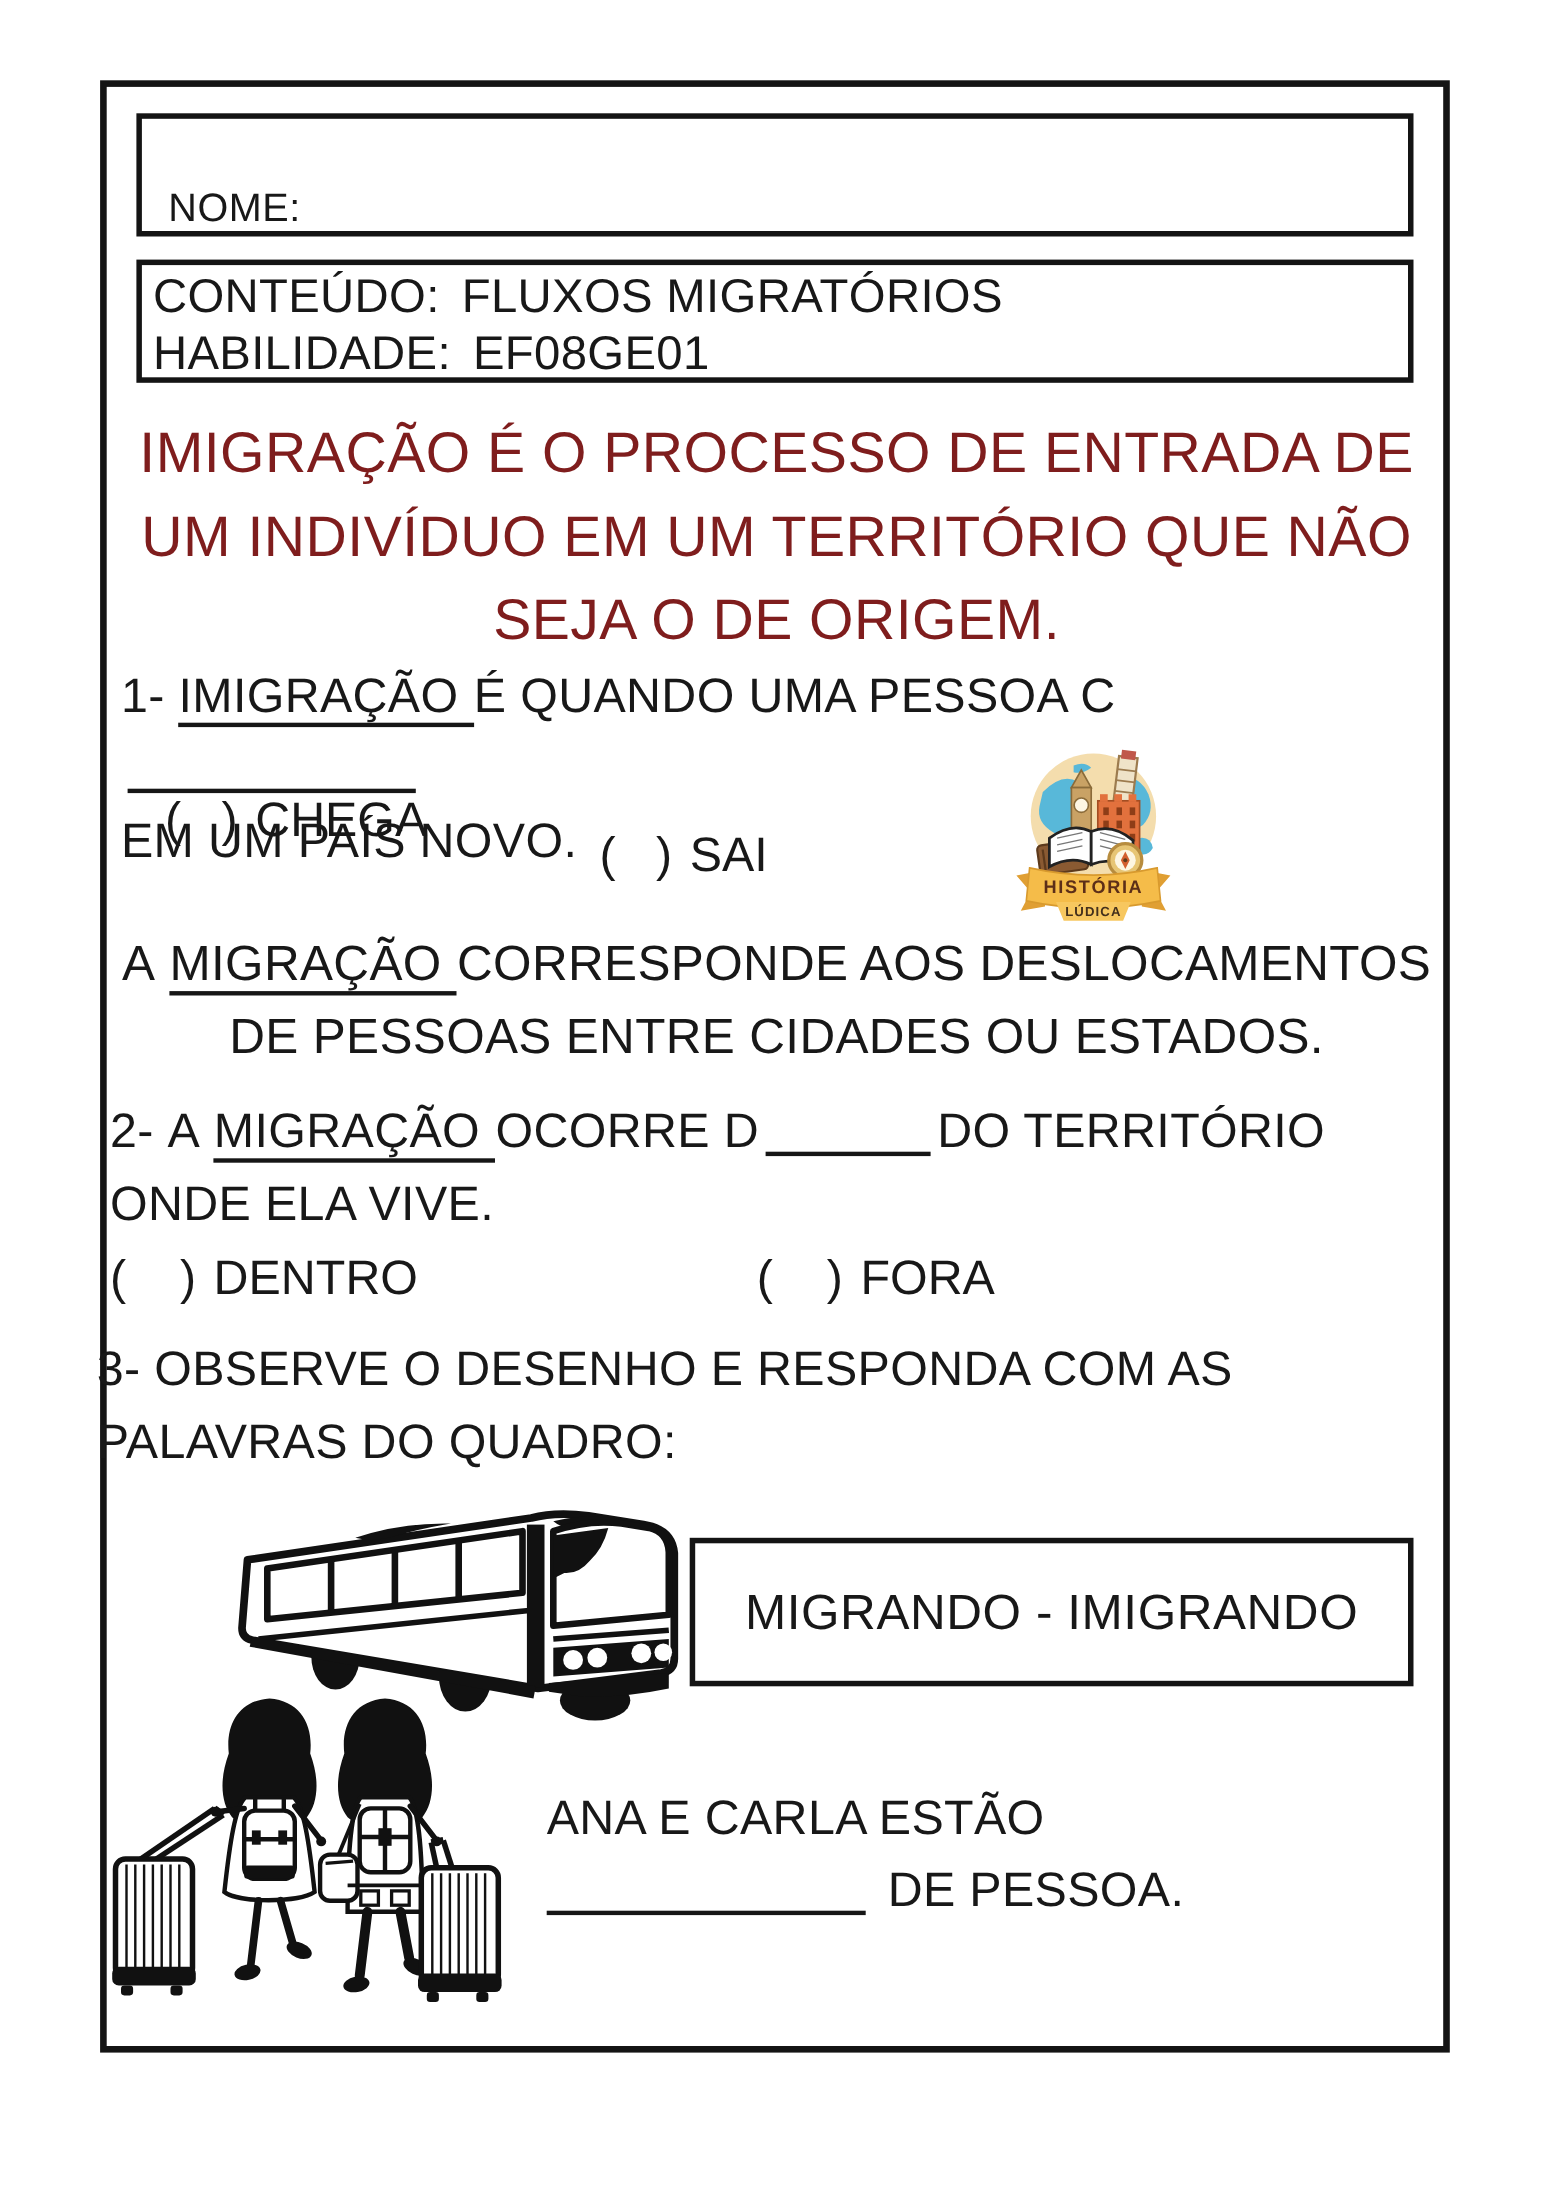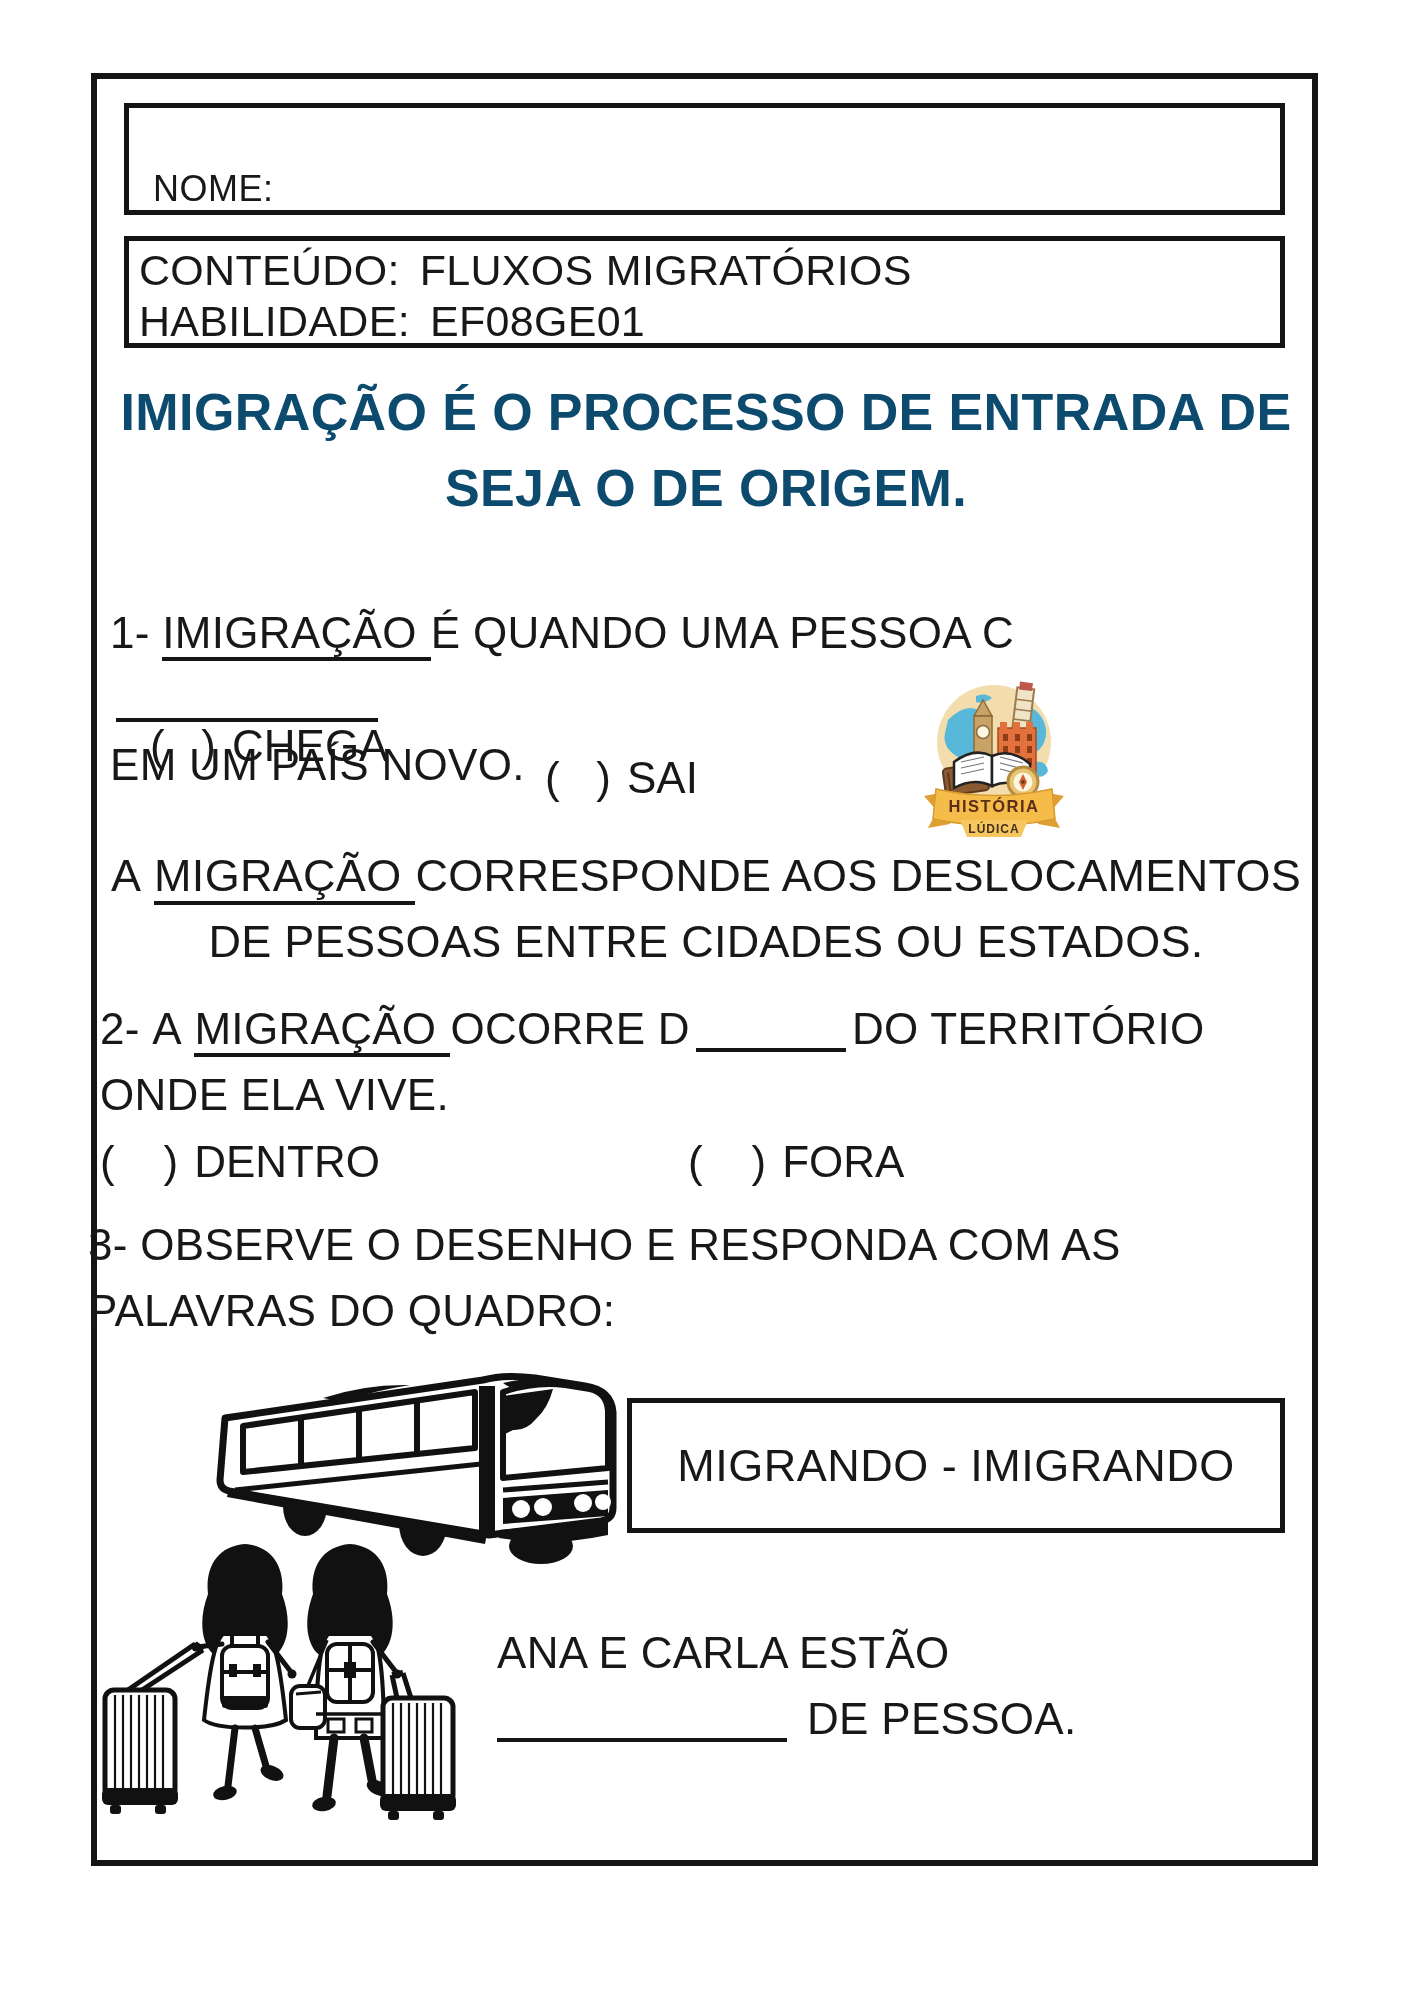--- a/index.html
+++ b/index.html
@@ -23,22 +23,21 @@
   }
   .info-box{
     position:absolute;left:124px;top:236px;width:1161px;height:112px;
     border:5px solid #141414;box-sizing:border-box;
     padding:4px 0 0 10px;font-size:43px;line-height:51px;letter-spacing:.3px;
   }
   .info-row .value{margin-left:20px;}
   .intro{
     position:absolute;left:97px;top:374px;width:1218px;
     text-align:center;font-size:52px;line-height:76px;letter-spacing:.4px;
-    color:#0c4a6e;
-    font-weight:bold;
+    color:#7f1d1d;
   }
   .qblock{position:absolute;font-size:44px;line-height:66px;letter-spacing:.3px;}
   .q1{left:110px;top:600px;width:1170px;}
   .statement{left:97px;top:843px;width:1218px;text-align:center;font-size:45px;}
   .q2{left:100px;top:996px;width:1190px;}
   .q3{left:88px;top:1212px;width:1190px;}
   .kw{border-bottom:4px solid #161616;padding-right:14px;}
   .blank{
     display:inline-block;border-bottom:4px solid #161616;
     height:.55em;vertical-align:-8px;margin:0 6px;
@@ -82,20 +81,21 @@
     <div class="info-row">
       <span>CONTEÚDO:</span><span class="value">FLUXOS MIGRATÓRIOS</span>
     </div>
     <div class="info-row">
       <span>HABILIDADE:</span><span class="value">EF08GE01</span>
     </div>
   </div>
 
   <div class="intro">
     <div>IMIGRAÇÃO É O PROCESSO DE ENTRADA DE</div>
+    <div>UM INDIVÍDUO EM UM TERRITÓRIO QUE NÃO</div>
     <div>SEJA O DE ORIGEM.</div>
   </div>
 
   <div class="qblock q1">
     <div><span>1-&nbsp;</span><span class="kw">IMIGRAÇÃO</span><span>É QUANDO UMA PESSOA C</span><span class="blank b1"></span></div>
     <div>EM UM PAÍS NOVO.</div>
   </div>
 
   <div class="optrow opts1-a">
     <span>(&nbsp;&nbsp;&nbsp;)</span><span class="opt-label">CHEGA</span>

